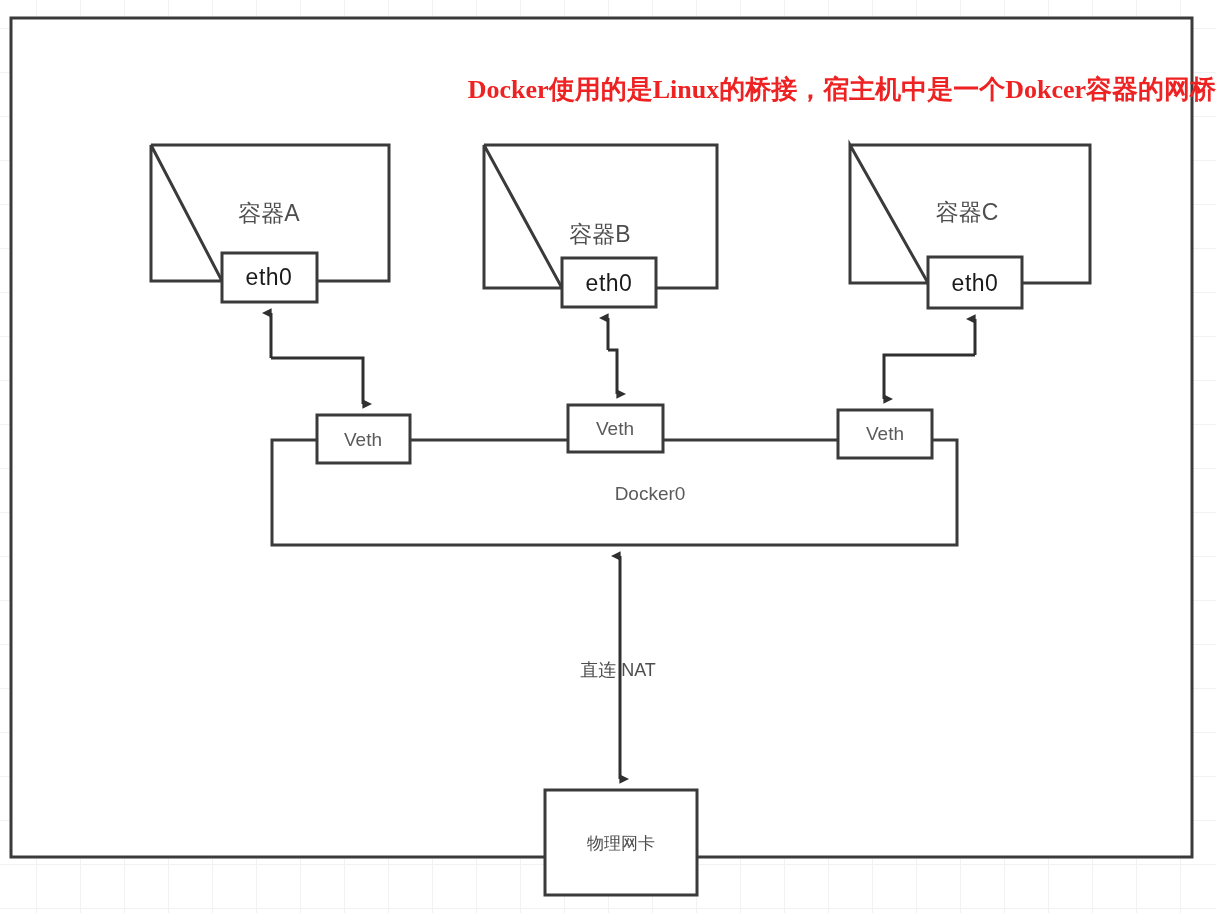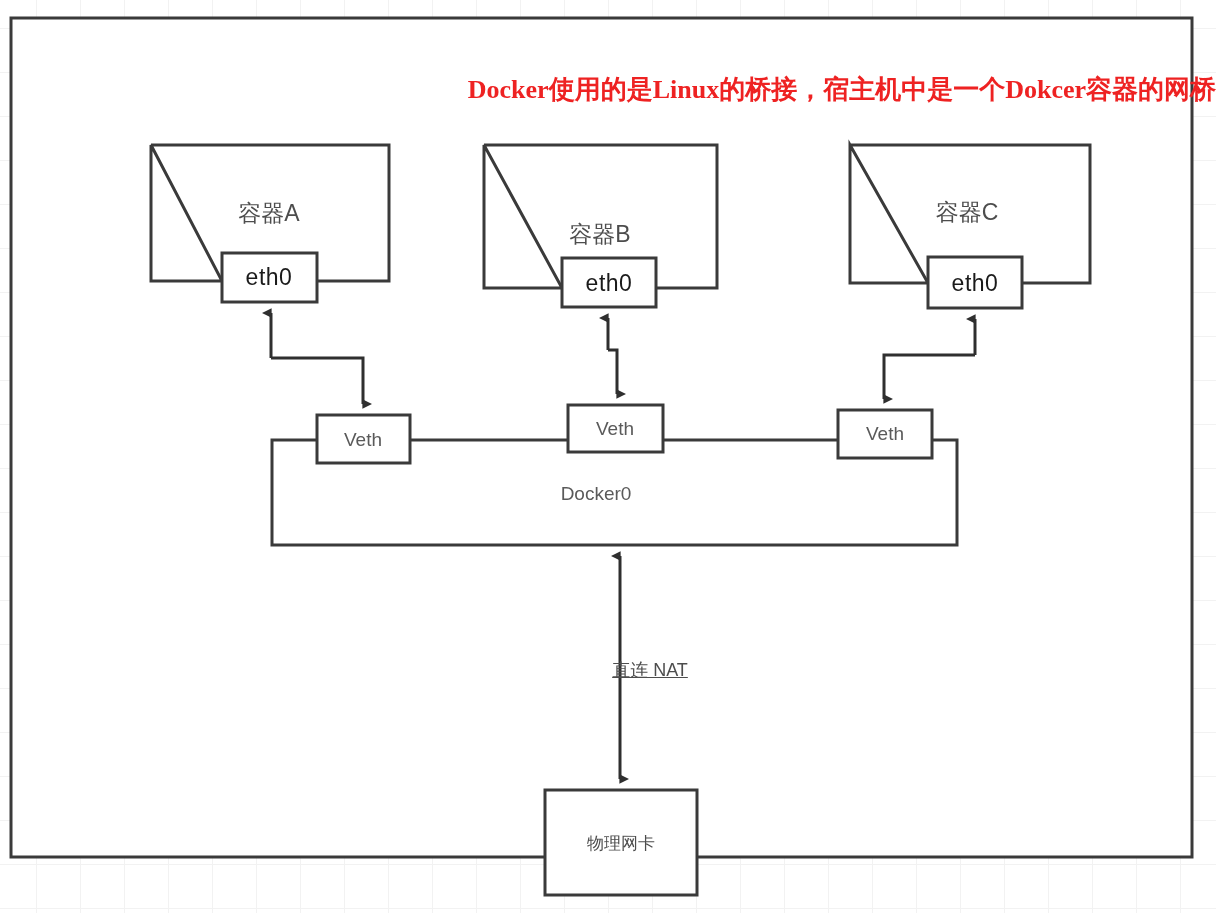--- a/index.html
+++ b/index.html
@@ -116,19 +116,19 @@
   <div class="lbl lbl-cn" style="left:600px; top:206px;margin-top:28px;">容器B</div>
   <div class="lbl lbl-eth" style="left:609px; top:283px;">eth0</div>
 
   <div class="lbl lbl-cn" style="left:967px; top:212px;">容器C</div>
   <div class="lbl lbl-eth" style="left:975px; top:283px;">eth0</div>
 
   <div class="lbl lbl-veth" style="left:363px; top:440px;">Veth</div>
   <div class="lbl lbl-veth" style="left:615px; top:429px;">Veth</div>
   <div class="lbl lbl-veth" style="left:885px; top:434px;">Veth</div>
 
-  <div class="lbl lbl-docker0" style="left:596px; top:494px;">Docker0</div>
+  <div class="lbl lbl-docker0" style="left:650px; top:494px;">Docker0</div>
 
-  <div class="lbl lbl-nat" style="left:650px; top:670px;text-decoration:underline;">直连 NAT</div>
+  <div class="lbl lbl-nat" style="left:618px; top:670px;">直连 NAT</div>
 
   <div class="lbl lbl-nic" style="left:621px; top:843px;">物理网卡</div>
 
 </div>
 
 </body></html>

